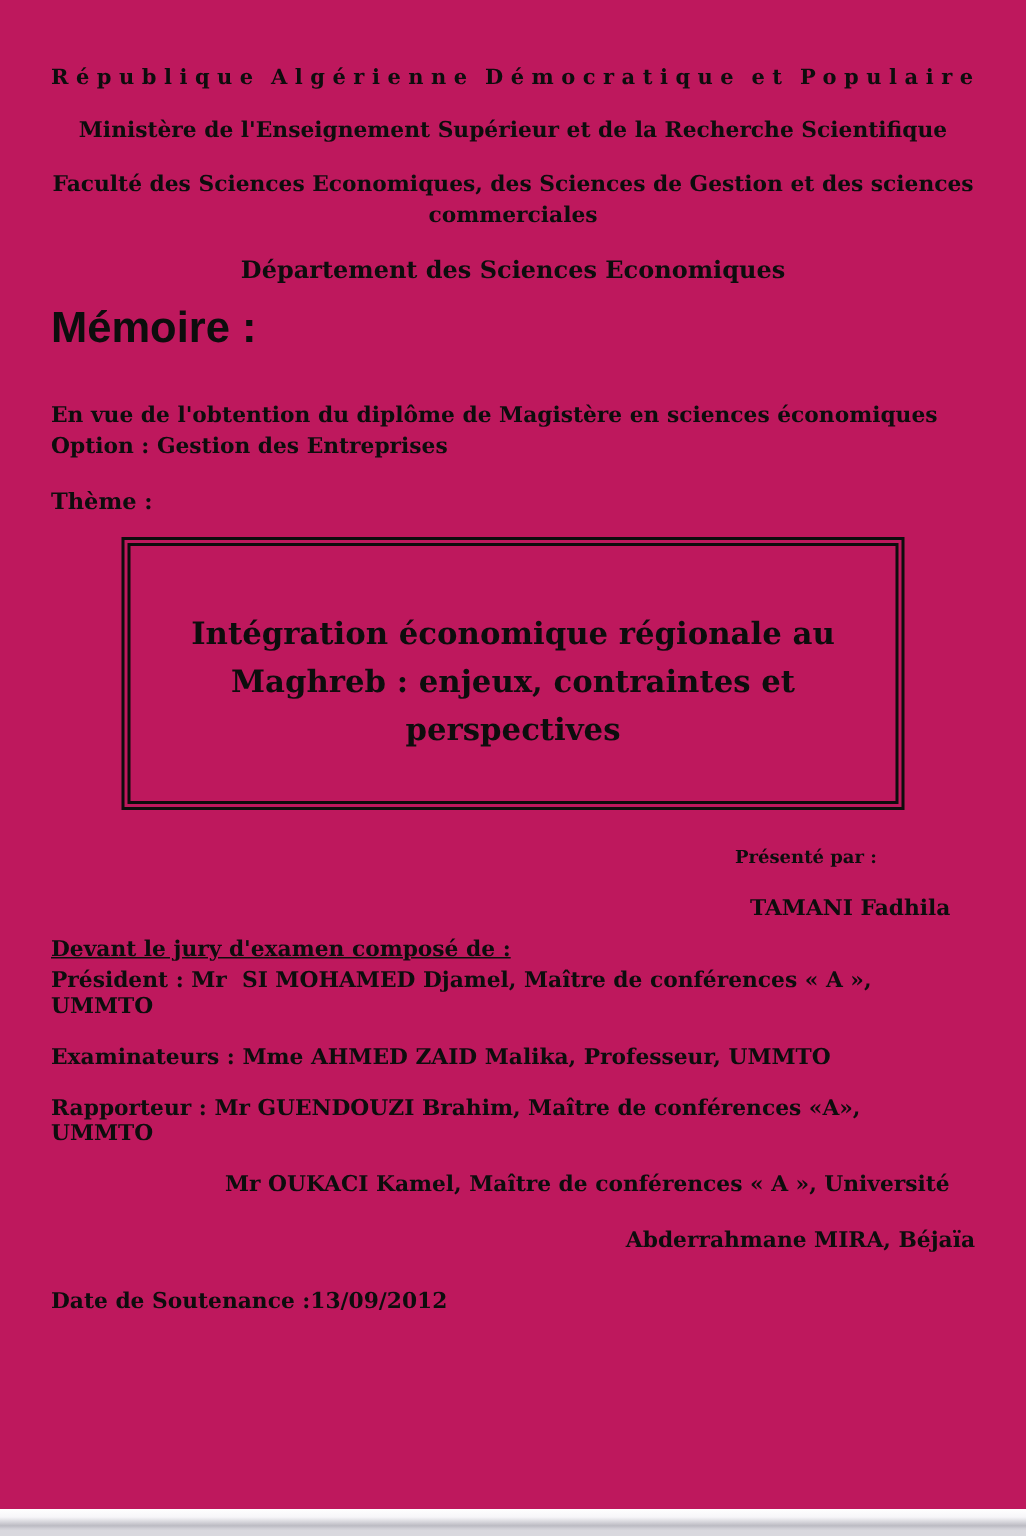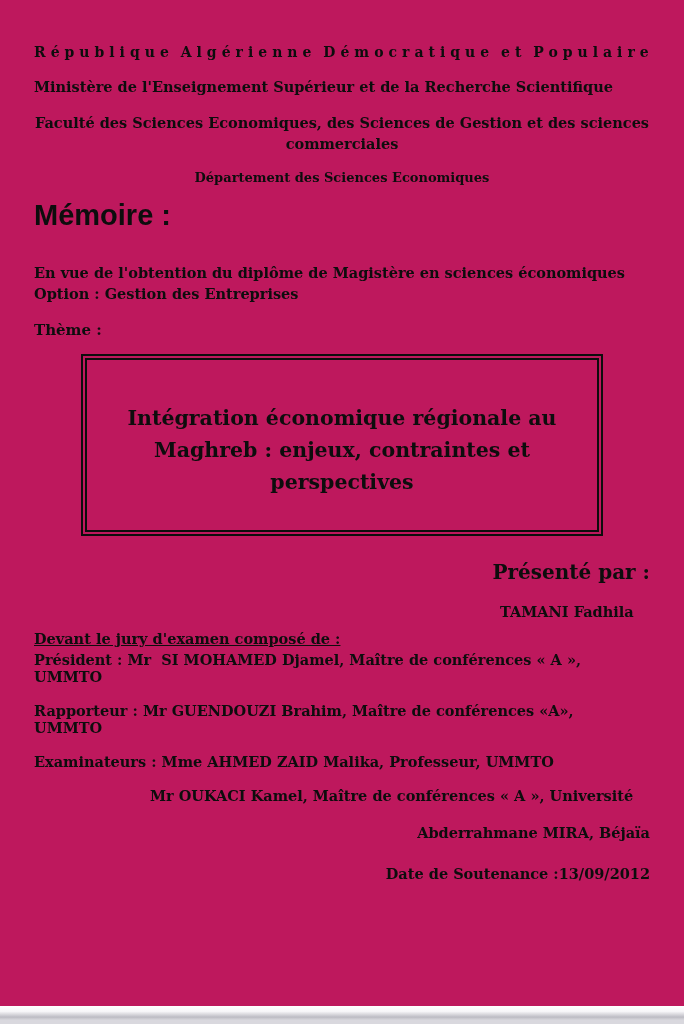--- a/index.html
+++ b/index.html
@@ -25,30 +25,31 @@
     font-size: 14px;
     letter-spacing: 5px;
     word-spacing: -3px;
     text-align: center;
     margin-bottom: 16px;
     white-space: nowrap;
   }
   .ministry-block {
     font-size: 14.5px;
     line-height: 21px;
+    text-align: center;
     margin-bottom: 15px;
   }
   .faculty-block {
     font-size: 14.5px;
     line-height: 21px;
     text-align: center;
     margin-bottom: 16px;
   }
   .department-line {
-    font-size: 13px;
+    font-size: 16px;
     text-align: center;
     margin-bottom: 14px;
   }
   .memoire-heading {
     font-family: "Liberation Sans", sans-serif;
     font-weight: bold;
     font-size: 29px;
     text-align: left;
     margin-bottom: 30px;
   }
@@ -72,25 +73,24 @@
     padding: 42px 18px 32px 18px;
   }
   .thesis-title {
     font-size: 20.5px;
     line-height: 32px;
     text-align: center;
     max-width: 452px;
     margin: 0 auto;
   }
   .presented-by {
-    font-size: 20px;
+    font-size: 12px;
     padding-left: 456px;
     margin-bottom: 19px;
     white-space: nowrap;
-    text-align: right;
   }
   .author-name {
     font-size: 14.5px;
     padding-left: 466px;
     margin-bottom: 10px;
     white-space: nowrap;
   }
   .jury-intro {
     font-size: 14.5px;
     margin-bottom: 4px;
@@ -110,21 +110,21 @@
   }
   .jury-line-indent2 {
     font-size: 14.5px;
     padding-left: 112px;
     margin-bottom: 24px;
     white-space: pre-wrap;
     text-align: right;
   }
   .defense-date {
     font-size: 14.5px;
-    text-align: right;
+    text-align: left;
   }
   .page-edge {
     position: absolute;
     left: 0;
     bottom: 0;
     width: 100%;
     height: 18px;
     background: linear-gradient(to bottom,
       #ffffff 0%,
       #f7f6f9 30%,
@@ -166,23 +166,23 @@
     </div>
 
     <div class="presented-by">Présenté par :</div>
 
     <div class="author-name">TAMANI Fadhila</div>
 
     <div class="jury-intro">Devant le jury d'examen composé de :</div>
 
     <div class="jury-line">Président : Mr  SI MOHAMED Djamel, Maître de conférences « A », UMMTO</div>
 
+    <div class="jury-line">Examinateurs : Mme AHMED ZAID Malika, Professeur, UMMTO</div>
+
     <div class="jury-line">Rapporteur : Mr GUENDOUZI Brahim, Maître de conférences «A»,  UMMTO</div>
-
-    <div class="jury-line">Examinateurs : Mme AHMED ZAID Malika, Professeur, UMMTO</div>
 
     <div class="jury-line-indent1">Mr OUKACI Kamel, Maître de conférences « A », Université</div>
 
     <div class="jury-line-indent2">Abderrahmane MIRA, Béjaïa</div>
 
     <div class="defense-date">Date de Soutenance :13/09/2012</div>
 
   </div>
 
   <div class="page-edge"></div>

